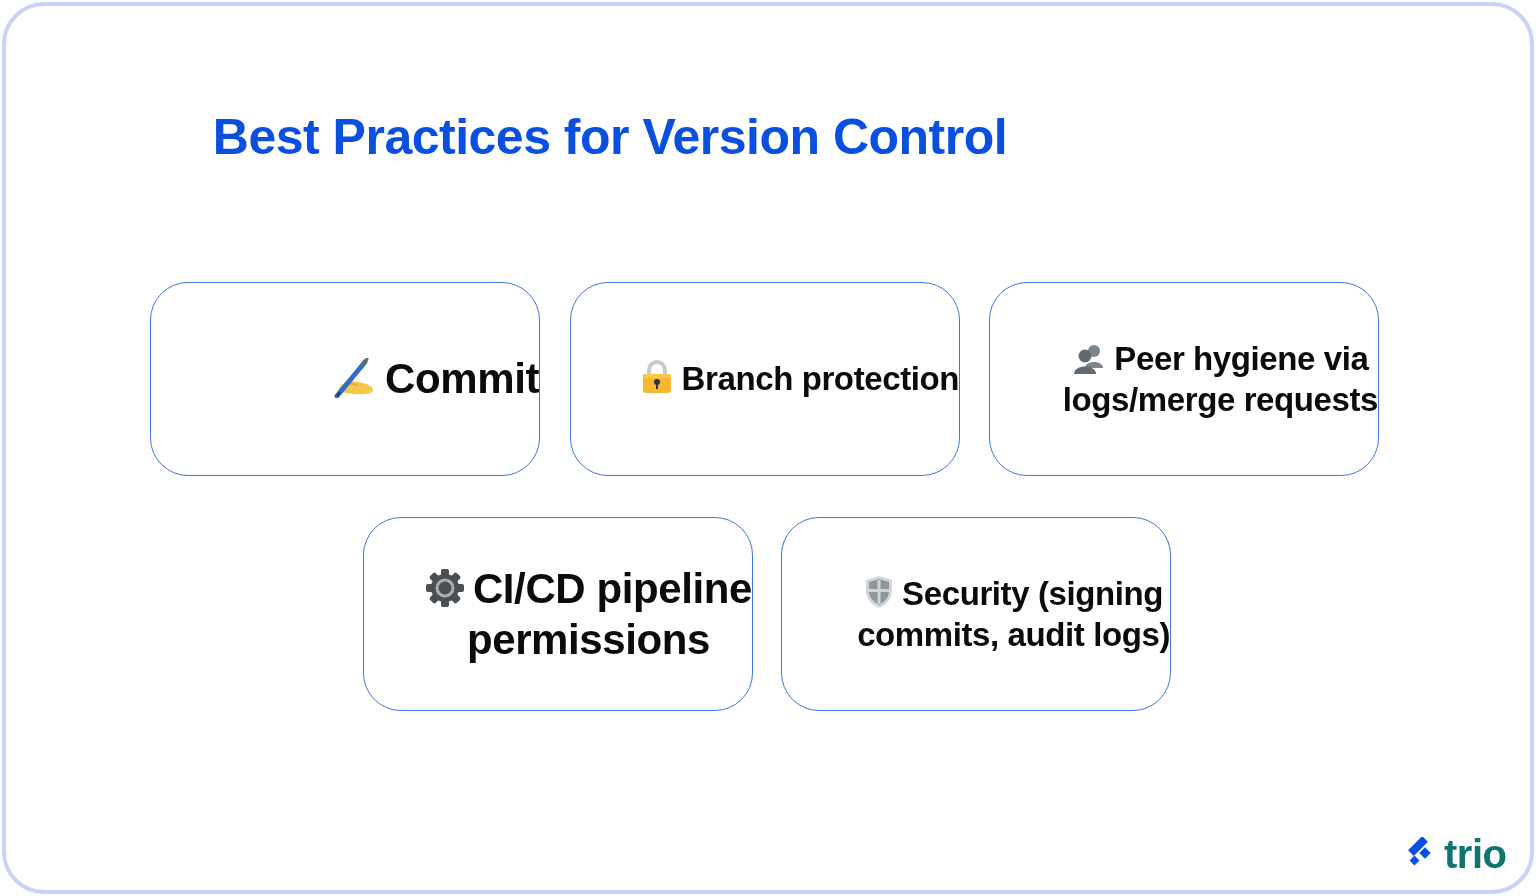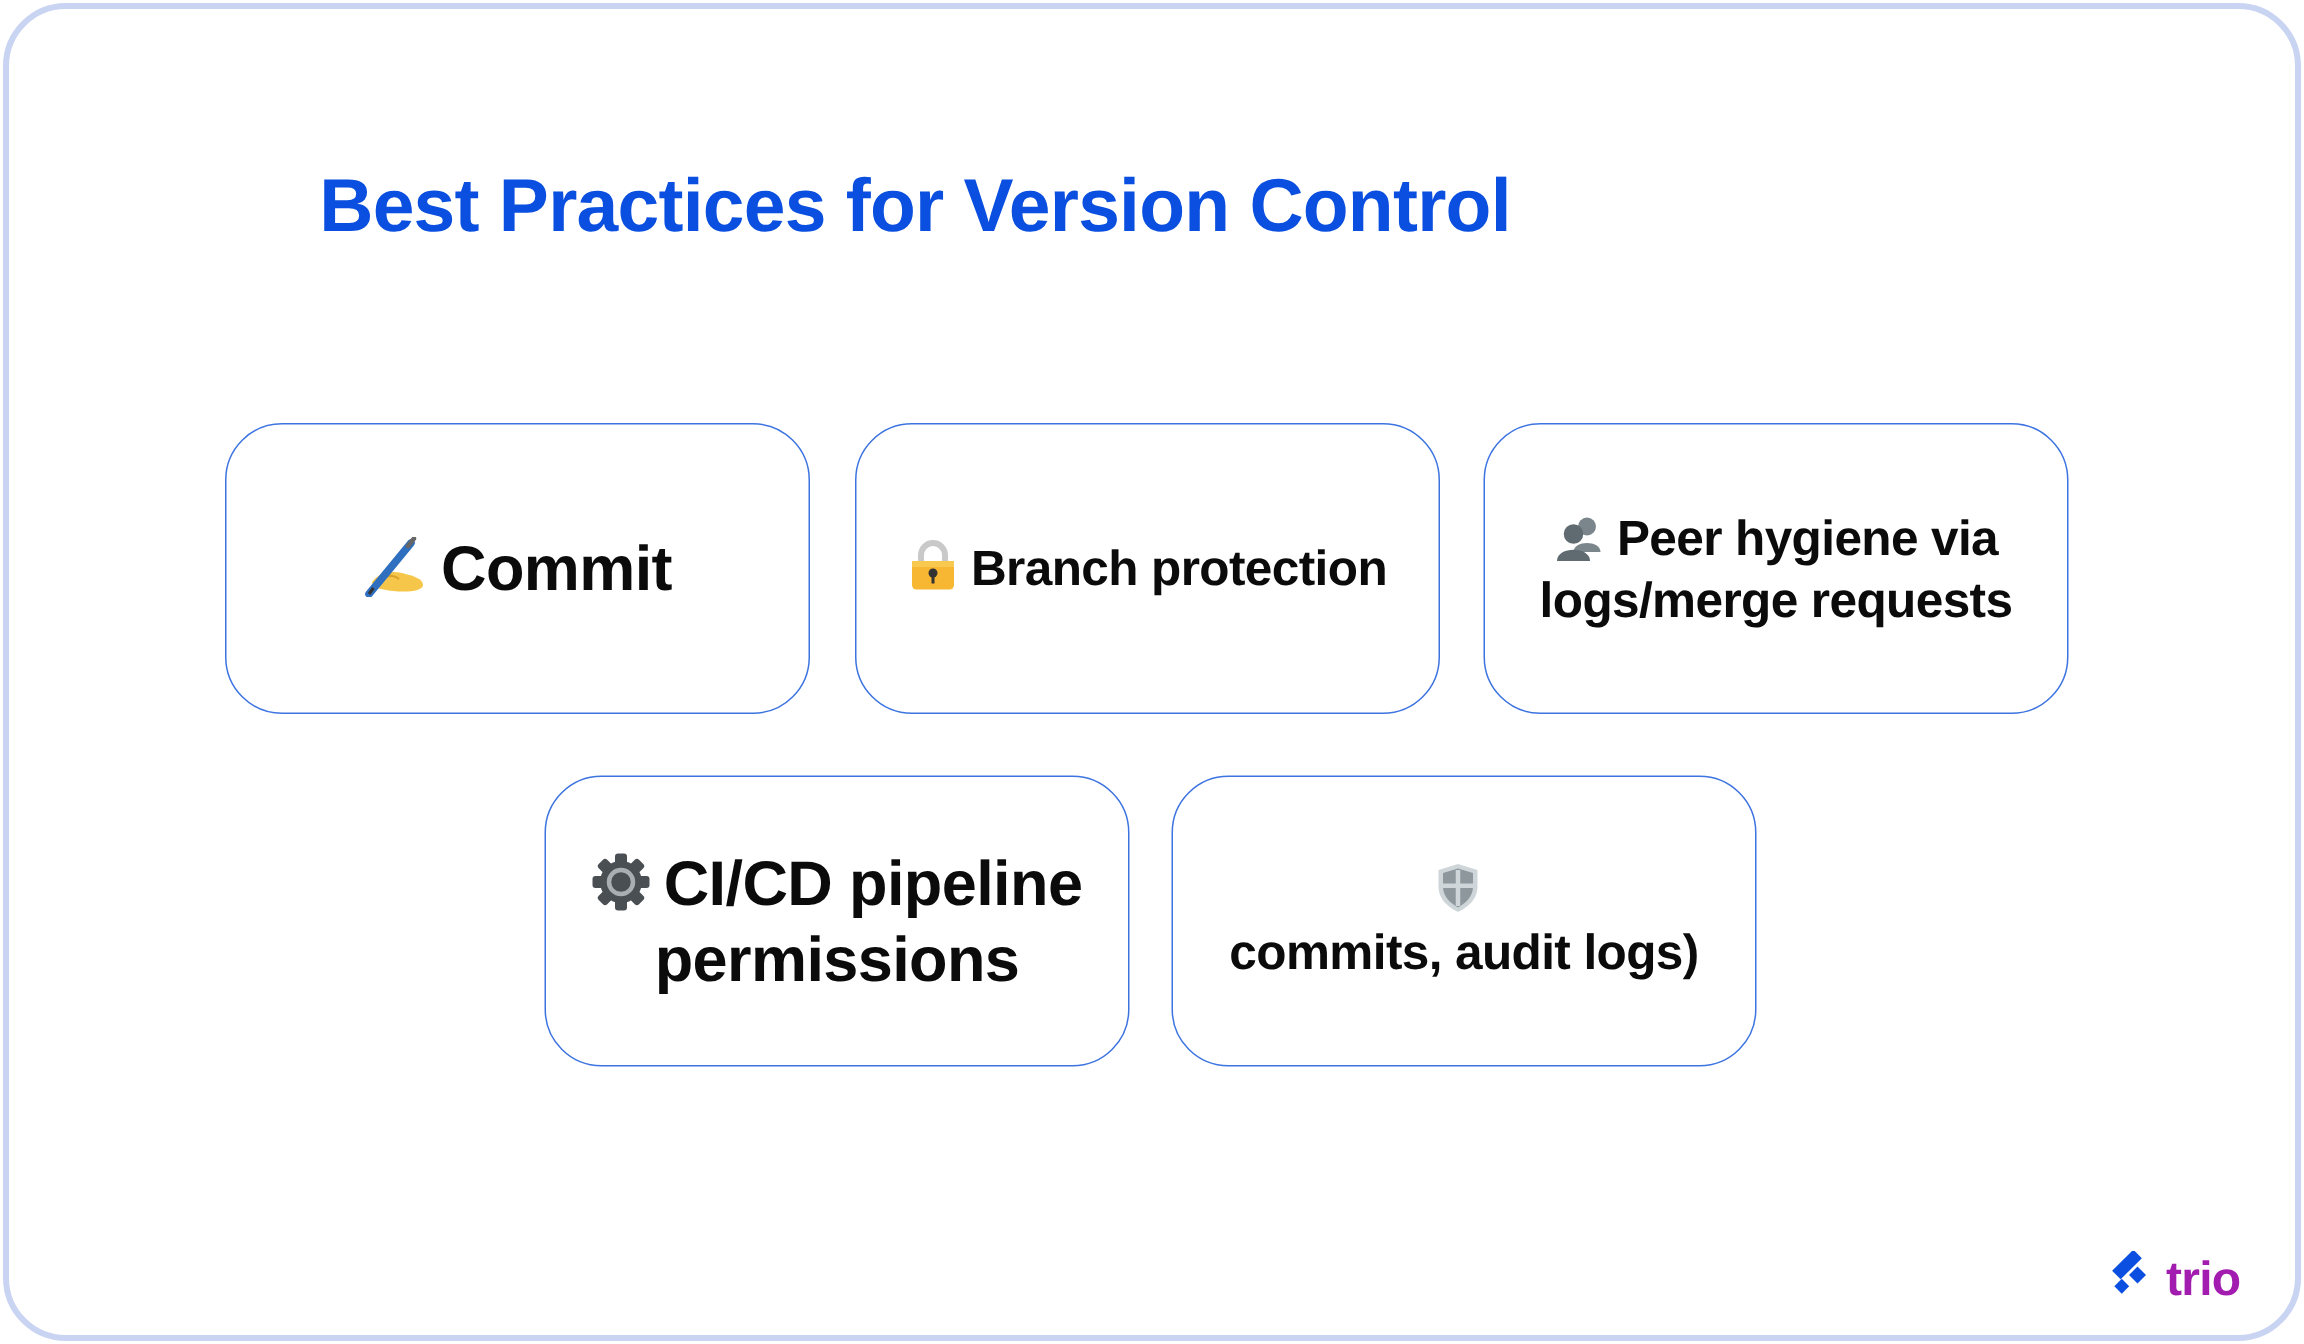--- a/index.html
+++ b/index.html
@@ -37,21 +37,21 @@
     .card {
       position: absolute;
       width: 390px;
       height: 194px;
       border: 1.5px solid #3d74e0;
       border-radius: 38px;
       background: #ffffff;
       box-sizing: border-box;
       display: flex;
       align-items: center;
-      justify-content: center;
+      justify-content: flex-end;
       text-align: center;
       font-family: "Liberation Sans", sans-serif;
       font-weight: 700;
       color: #0b0b0b;
       cursor: default;
     }
     .card .inner {
       line-height: 1.25;
       letter-spacing: -0.4px;
     }
@@ -67,22 +67,22 @@
       position: absolute;
       left: 1406px;
       top: 834px;
       display: flex;
       align-items: center;
       gap: 4px;
     }
     .logo-text {
       font-family: "Liberation Sans", sans-serif;
       font-weight: 700;
-      font-size: 32px;
-      color: #a21caf;
+      font-size: 40px;
+      color: #0f766e;
       letter-spacing: -0.5px;
       line-height: 1;
     }
   </style>
 </head>
 <body>
 
 <div class="frame"></div>
 
 <h1 class="title">Best Practices for Version Control</h1>
@@ -154,21 +154,21 @@
 
 <div class="card small" style="left:781px; top:517px;">
   <div class="inner">
     <span class="icon">
       <svg width="30" height="34" viewBox="0 0 30 34">
         <path d="M15 1 L28 5 V16 C28 25 21 30 15 33 C9 30 2 25 2 16 V5 Z" fill="#cfd6da"></path>
         <path d="M15 4 L25 7 V16 C25 23 20 27 15 30 C10 27 5 23 5 16 V7 Z" fill="#8d979c"></path>
         <rect x="13.5" y="5" width="3" height="24" fill="#cfd6da"></rect>
         <rect x="5" y="14" width="20" height="3" fill="#cfd6da"></rect>
       </svg>
-    </span><br>
+    </span><span>Security (signing</span><br>
     <span>commits, audit logs)</span>
   </div>
 </div>
 
 <div class="logo">
   <span>
     <svg width="34" height="30" viewBox="0 0 34 30">
       <g fill="#0a4fdf">
         <rect x="8" y="-1" width="8" height="20" transform="rotate(45 12 9)"></rect>
         <rect x="15" y="12" width="8" height="8" transform="rotate(45 19 16)"></rect>

